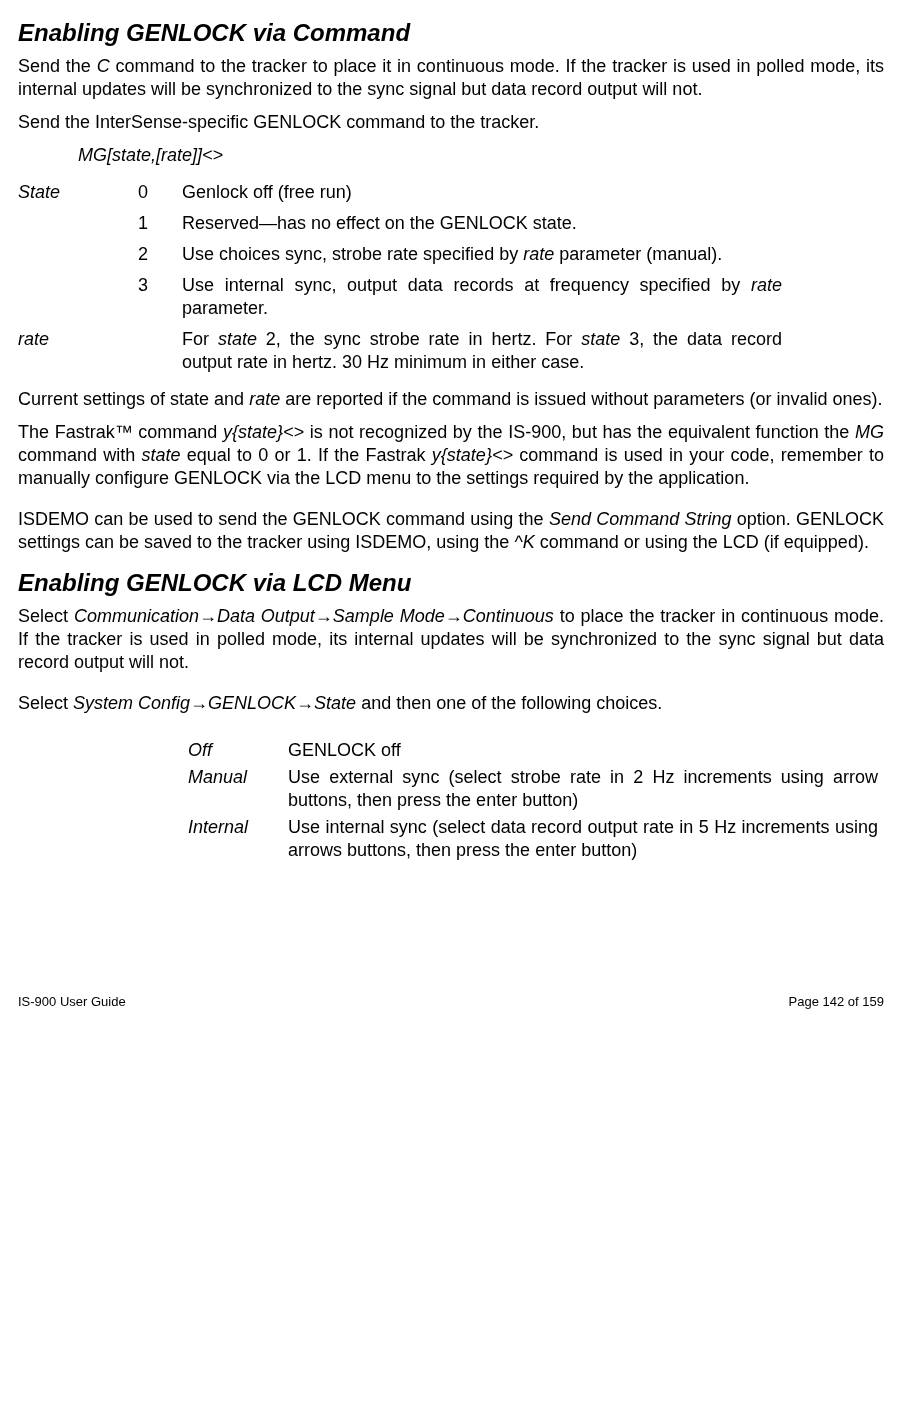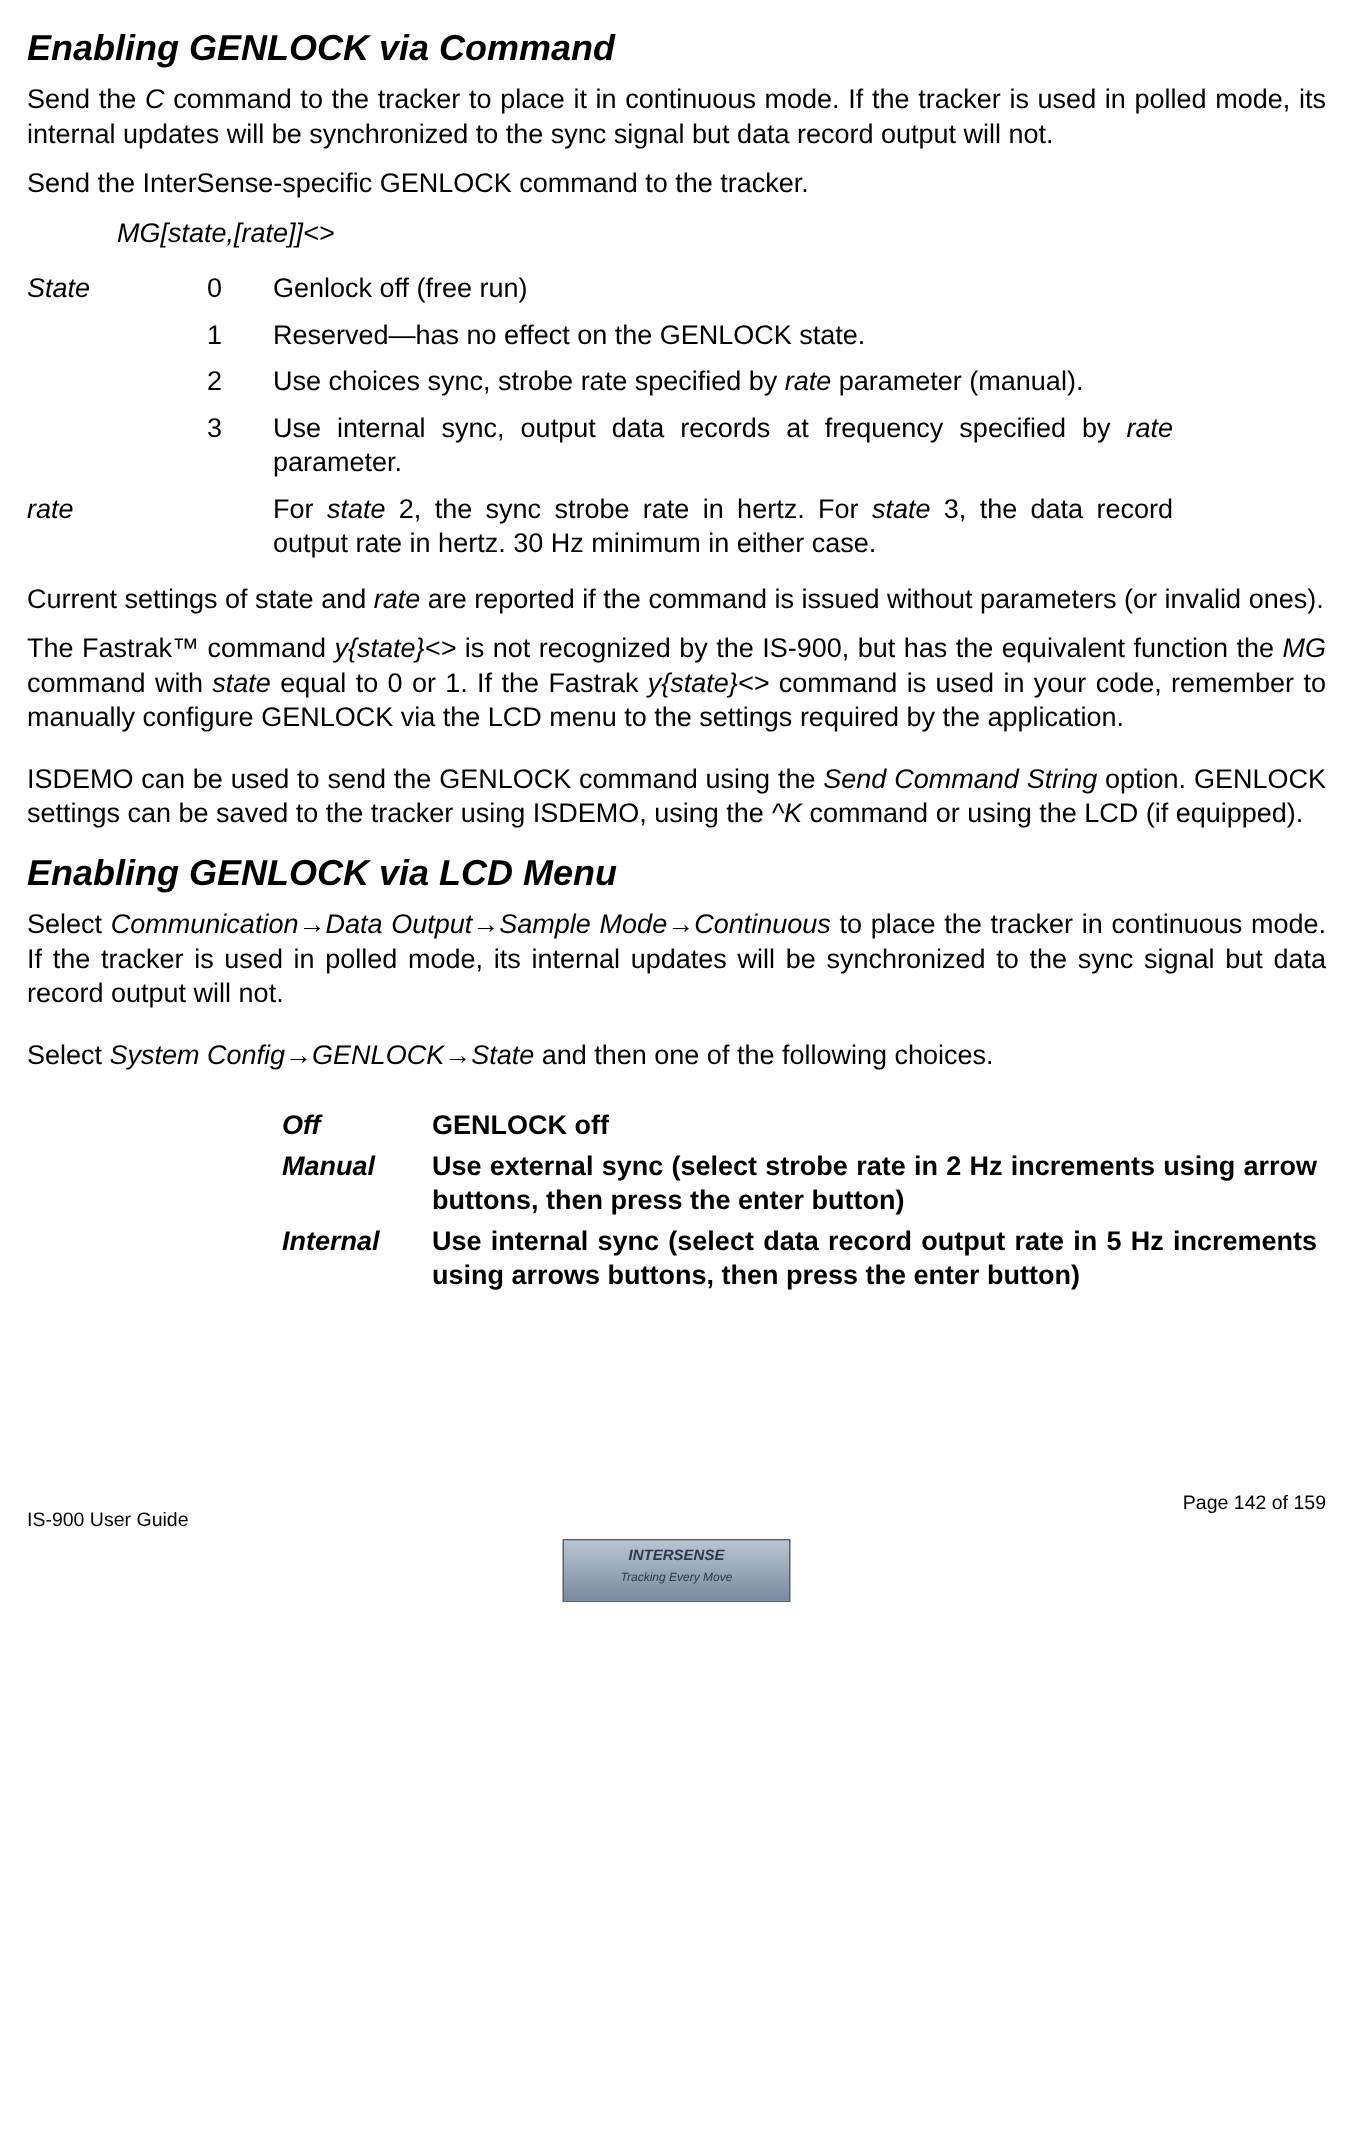--- a/index.html
+++ b/index.html
@@ -31,35 +31,34 @@
     vertical-align: top;
     padding: 4px 0;
   }
   .col-label { width: 120px; font-style: italic; padding-left: 120px; }
   .col-key   { width: 44px; }
   .col-desc  { width: 600px; text-align: justify; }
   .menu-table {
     border-collapse: collapse;
     margin-left: 170px;
     margin-bottom: 20px;
-    font-weight: bold;
   }
   .menu-table td {
     vertical-align: top;
     padding: 2px 0;
   }
   .menu-label { width: 100px; font-style: italic; }
   .menu-desc  { width: 590px; text-align: justify; }
   .italic { font-style: italic; }
   .footer {
     position: relative;
     margin-top: 130px;
     font-size: 13px;
   }
-  .footer-left { float: left; margin-top: 11px; }
+  .footer-left { float: left; }
   .footer-right { float: right; }
   .footer-logo {
     clear: both;
     text-align: center;
     padding-top: 4px;
   }
   .logo-box {
     display: inline-block;
     width: 150px;
     height: 36px;
@@ -158,19 +157,13 @@
   <tr>
     <td class="menu-label">Internal</td>
     <td class="menu-desc">Use internal sync (select data record output rate in 5 Hz increments using arrows buttons, then press the enter button)</td>
   </tr>
 </tbody>
   </table>
 
 <div class="footer">
   <span class="footer-left">IS-900 User Guide</span>
   <span class="footer-right">Page 142 of 159</span>
-  <div class="footer-logo">
-    <div class="logo-box">
-      <span>INTERSENSE</span><br>
-      <span class="logo-sub">Tracking Every Move</span>
-    </div>
-  </div>
 </div>
 
 </body></html>

